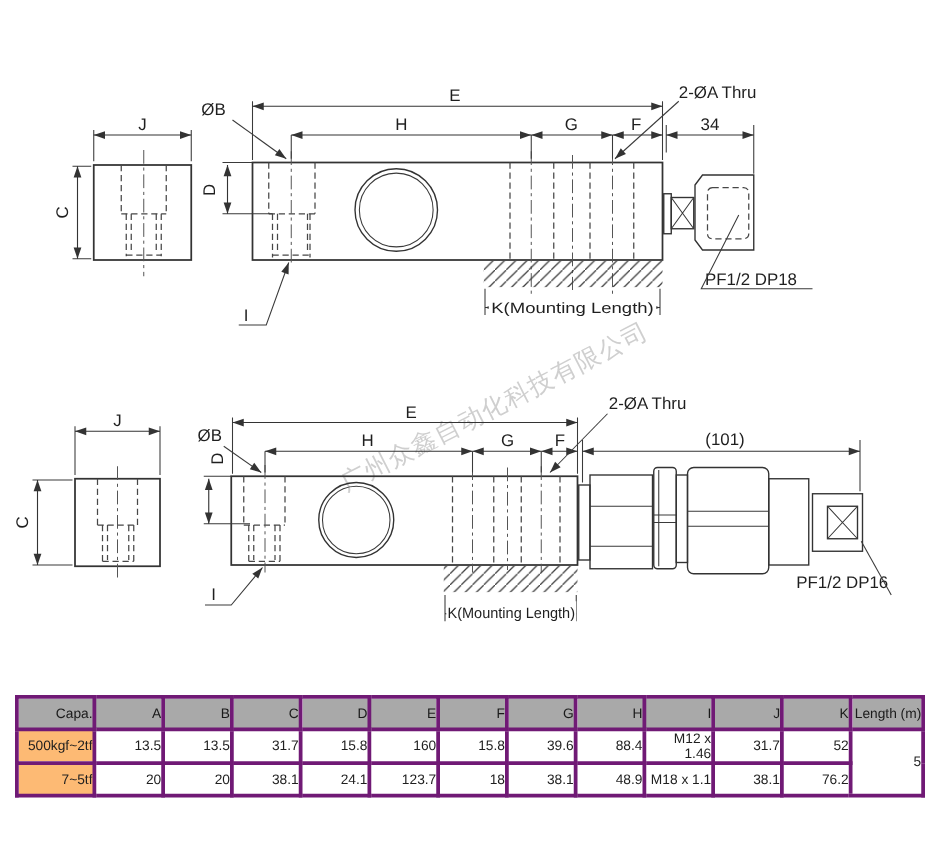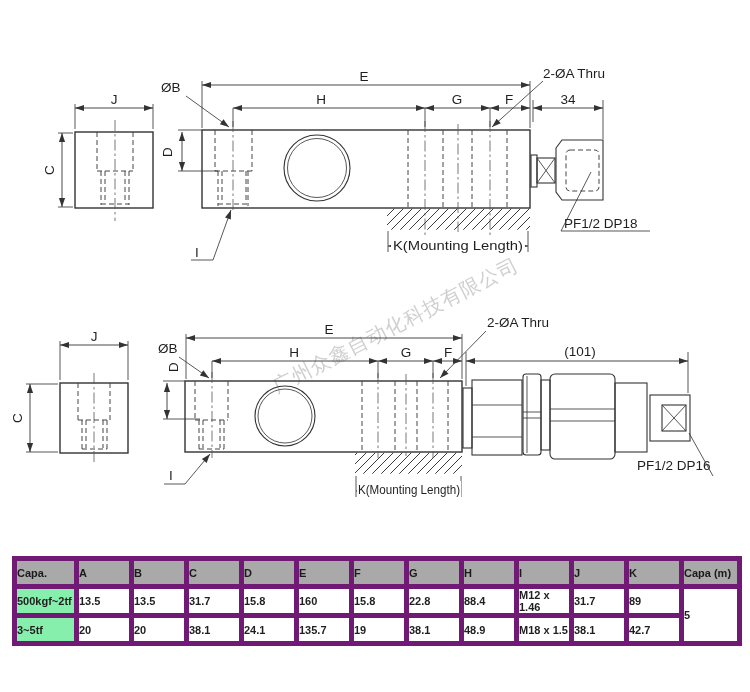--- a/index.html
+++ b/index.html
@@ -13,24 +13,24 @@
   .ol {fill:none;stroke:#333;stroke-width:1.4;}
   .ol2{fill:none;stroke:#333;stroke-width:1.1;}
   .th {fill:none;stroke:#3a3a3a;stroke-width:.85;}
   .dsh{fill:none;stroke:#474747;stroke-width:1;stroke-dasharray:5 3;}
   .cl {fill:none;stroke:#555;stroke-width:.8;stroke-dasharray:11 3 2.5 3;}
   .dim{fill:none;stroke:#333;stroke-width:.9;}
   .lbl {font-size:13.5px;}
   .lblS{font-size:12px;}
   .spec{position:absolute;left:12px;top:556px;z-index:2;border-collapse:collapse;table-layout:fixed;
         width:726px;font-size:11px;color:#1f1f1f;background:#fff;border:2px solid #3a3a3a;}
-  .spec th,.spec td{border:5px solid #701a75;text-align:left;vertical-align:middle;
-        padding:0;height:23px;font-weight:bold;overflow:hidden;}
+  .spec th,.spec td{border:3px solid #701a75;text-align:right;vertical-align:middle;
+        padding:0;height:23px;font-weight:normal;overflow:hidden;}
   .spec th{background:#a9a9a9;color:#1a1a1a;}
-  .spec td.cap{background:#86efac;}
+  .spec td.cap{background:#fdba74;}
   .spec td.cable{border-left:2px solid #3a3a3a;}
 </style>
 </head>
 <body>
 
 <div class="canvas">
 
   <div class="watermark">广州众鑫自动化科技有限公司</div>
 
   <svg class="draw" width="750" height="556" viewBox="0 0 750 556">
@@ -233,46 +233,46 @@
       <th>B</th>
       <th>C</th>
       <th>D</th>
       <th>E</th>
       <th>F</th>
       <th>G</th>
       <th>H</th>
       <th>I</th>
       <th>J</th>
       <th>K</th>
-      <th class="cable">Capa (m)</th>
+      <th class="cable">Length (m)</th>
     </tr>
     <tr>
       <td class="cap">500kgf~2tf</td>
       <td>13.5</td>
       <td>13.5</td>
       <td>31.7</td>
       <td>15.8</td>
       <td>160</td>
       <td>15.8</td>
-      <td>22.8</td>
+      <td>39.6</td>
       <td>88.4</td>
       <td>M12 x 1.46</td>
       <td>31.7</td>
-      <td>89</td>
+      <td>52</td>
       <td class="cable" rowspan="2">5</td>
     </tr>
     <tr>
-      <td class="cap">3~5tf</td>
+      <td class="cap">7~5tf</td>
       <td>20</td>
       <td>20</td>
       <td>38.1</td>
       <td>24.1</td>
-      <td>135.7</td>
-      <td>19</td>
+      <td>123.7</td>
+      <td>18</td>
       <td>38.1</td>
       <td>48.9</td>
-      <td>M18 x 1.5</td>
+      <td>M18 x 1.1</td>
       <td>38.1</td>
-      <td>42.7</td>
+      <td>76.2</td>
     </tr>
   </tbody>
     </table>
 </div>
 
 </body></html>

